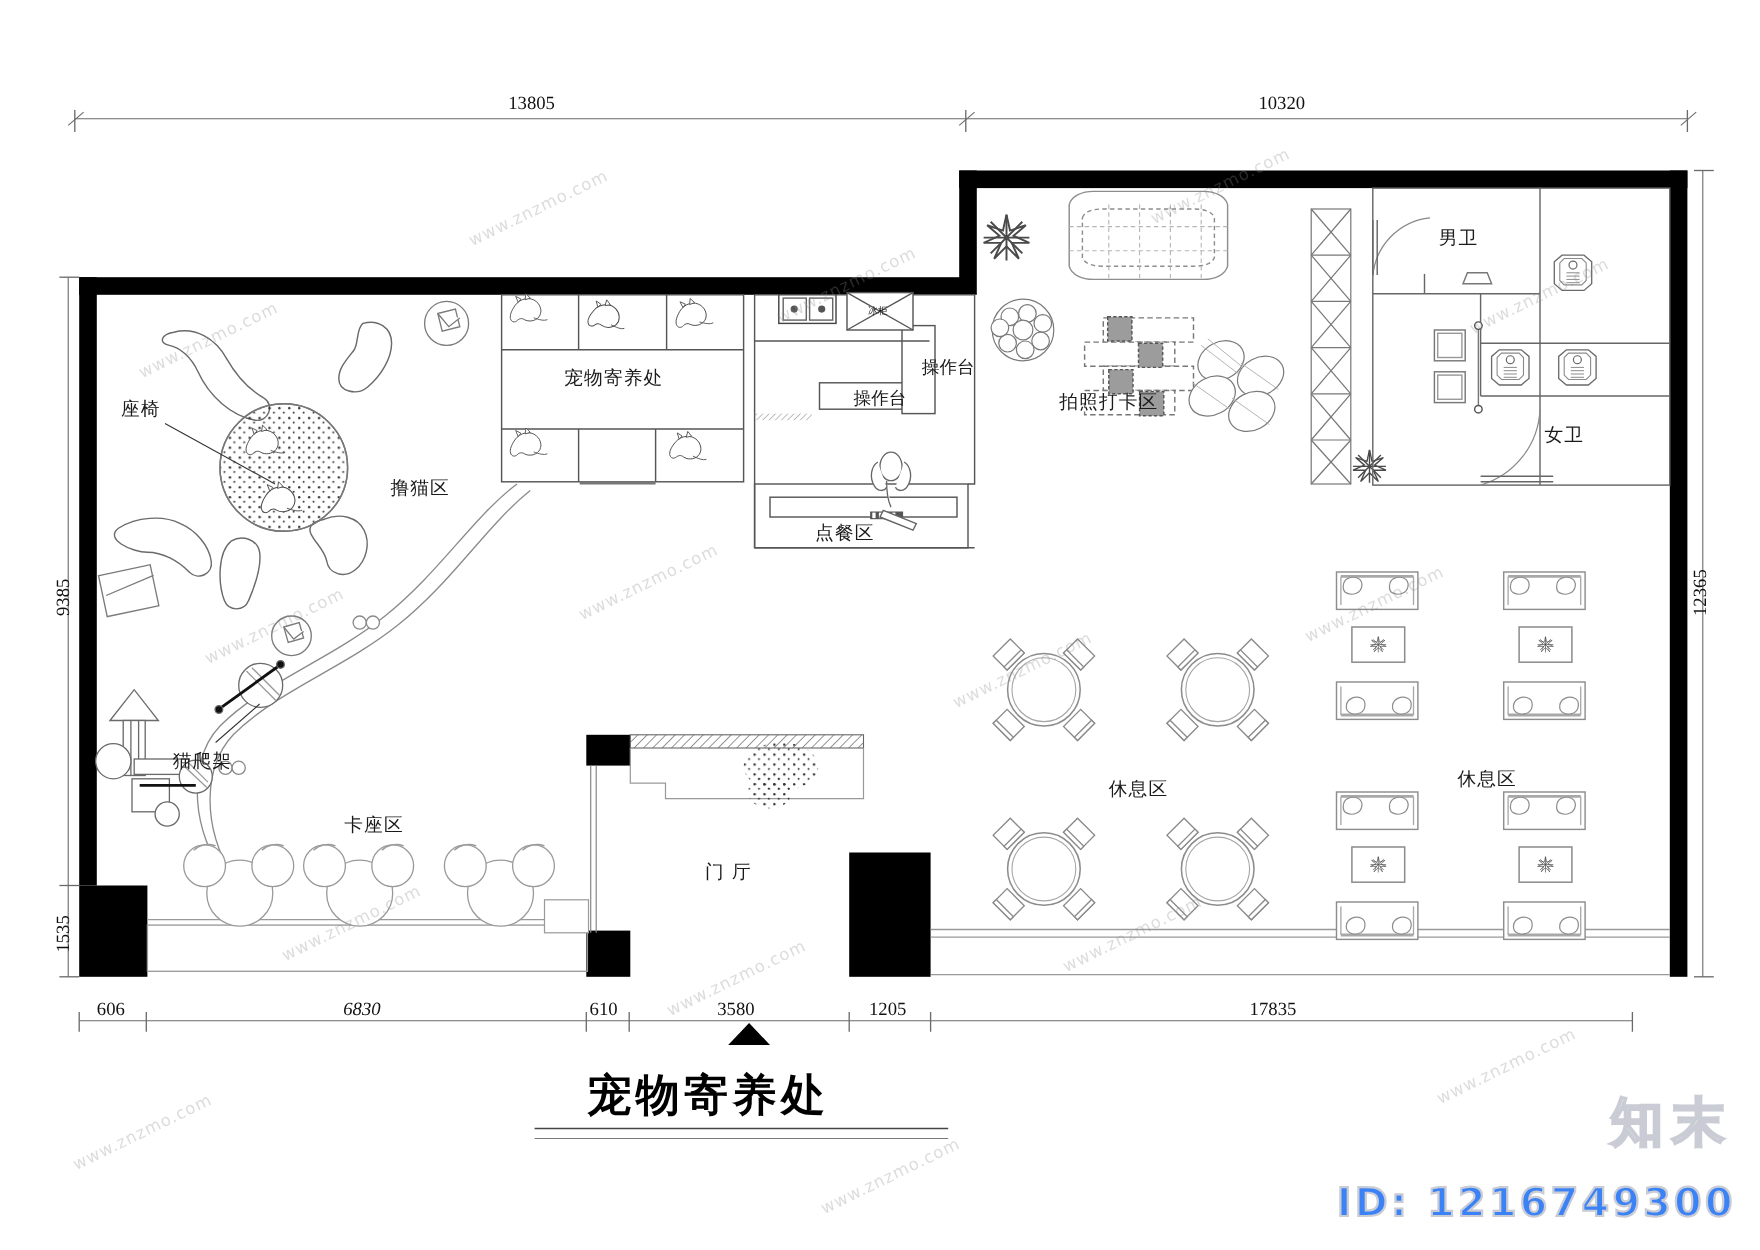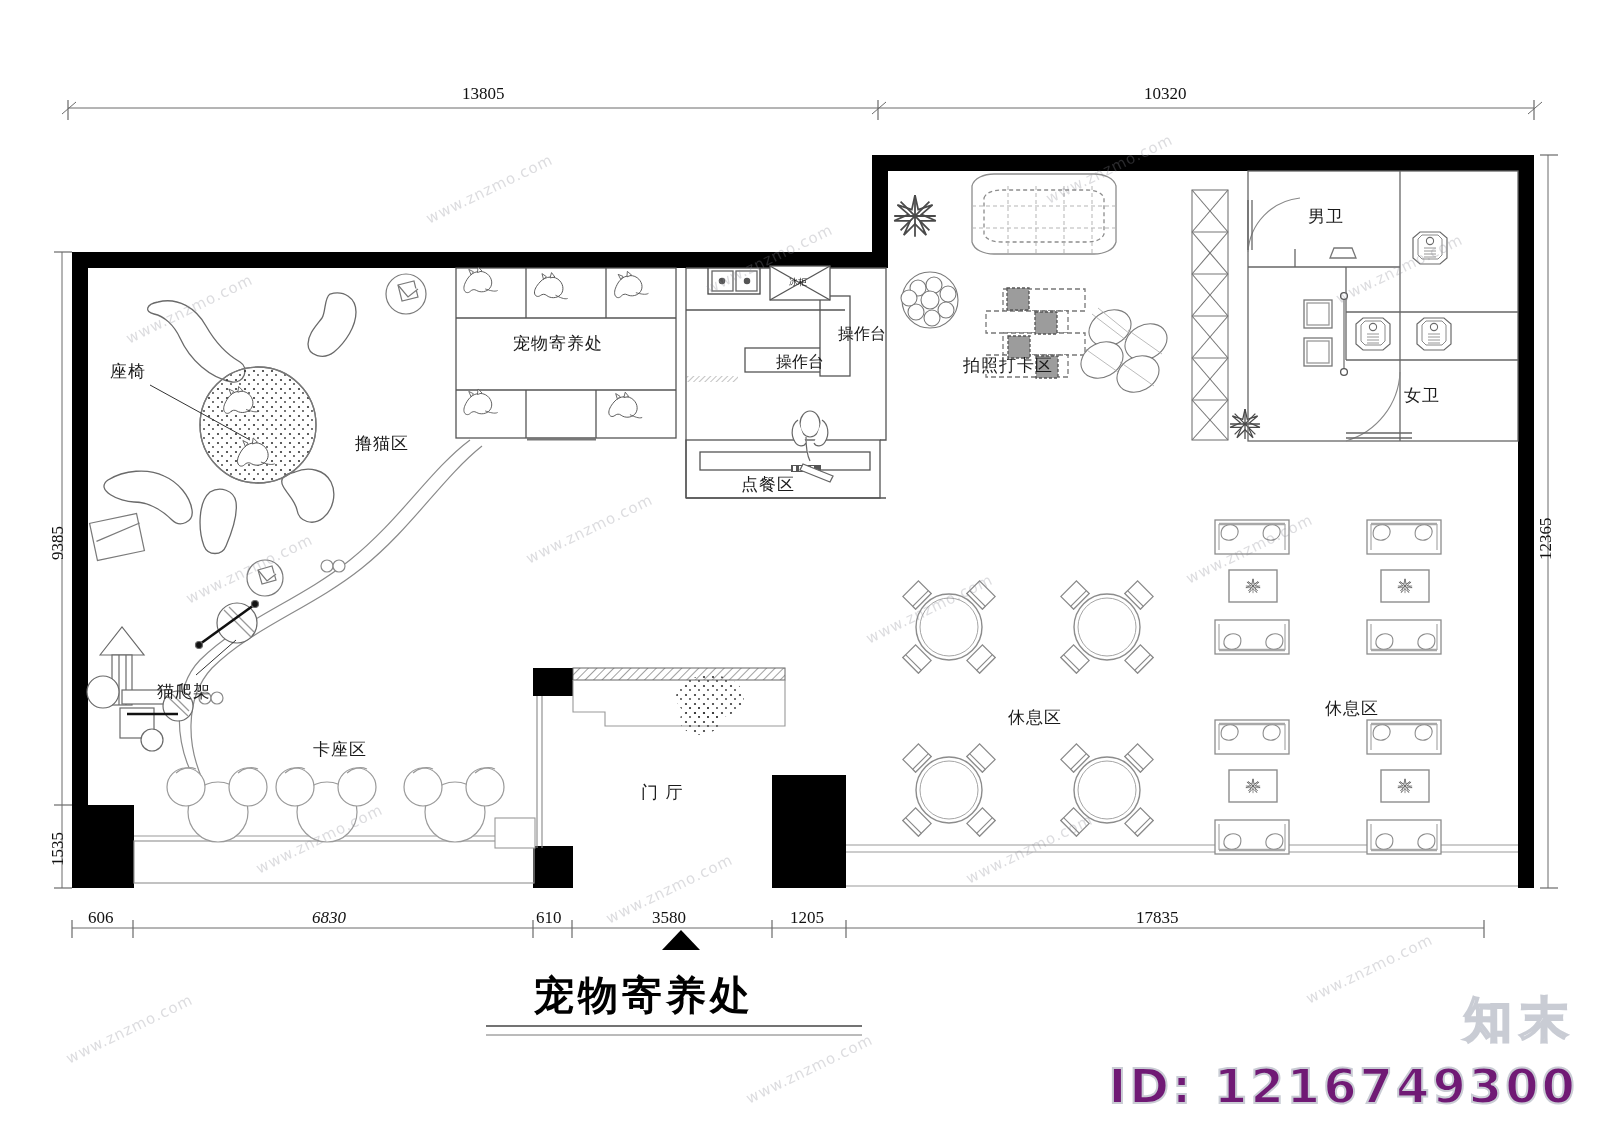--- a/index.html
+++ b/index.html
@@ -81,24 +81,24 @@
     -webkit-text-stroke: 2px #c9ccd4;
     text-shadow: 0 0 0 #c9ccd4;
     pointer-events: none;
     user-select: none;
   }
   .wm-id {
     position: absolute;
     right: 22px;
     bottom: 22px;
     font-family: "DejaVu Sans", "Liberation Sans", sans-serif;
-    font-size: 48px;
+    font-size: 36px;
     font-weight: bold;
     letter-spacing: 3px;
-    color: #701a75;
+    color: #3b82f6;
     -webkit-text-stroke: 2px #c9ccd4;
     pointer-events: none;
     user-select: none;
   }
 </style>
 </head>
 <body>
 
 <div id="page">
 

